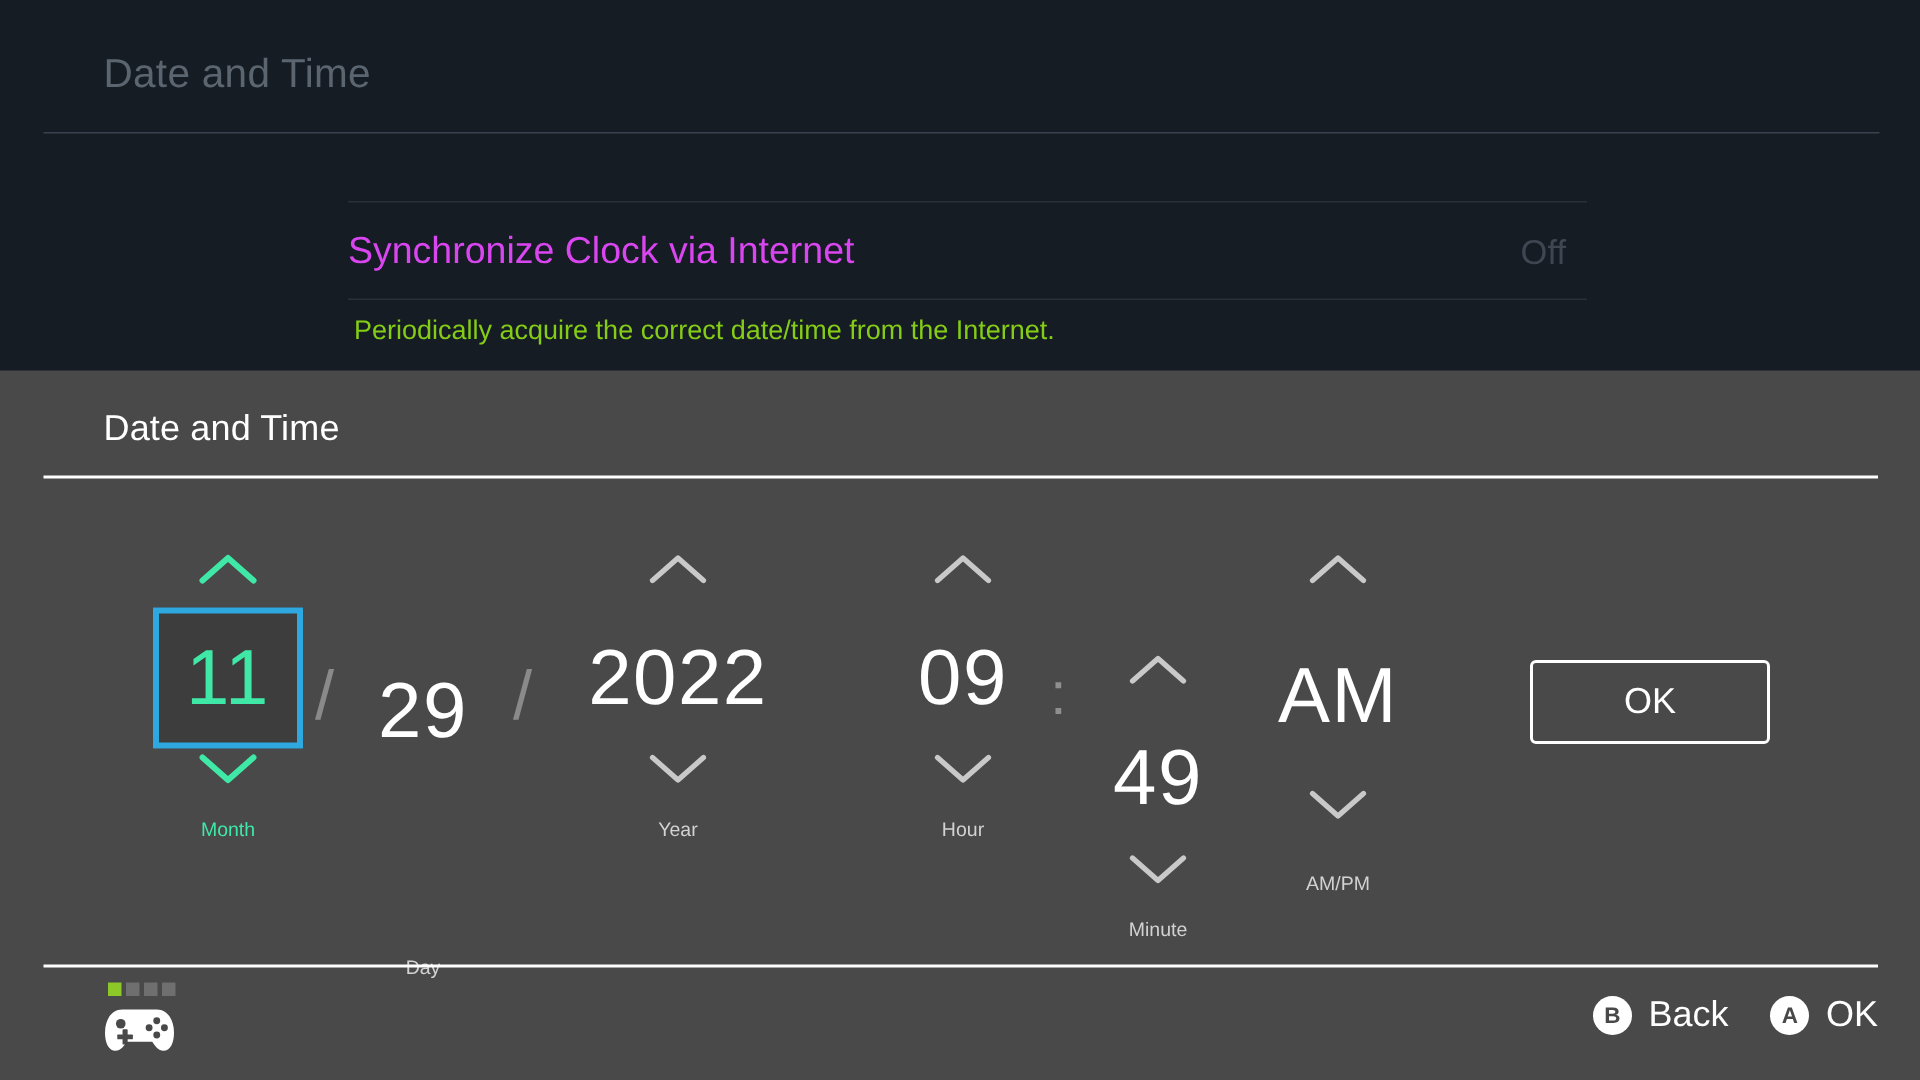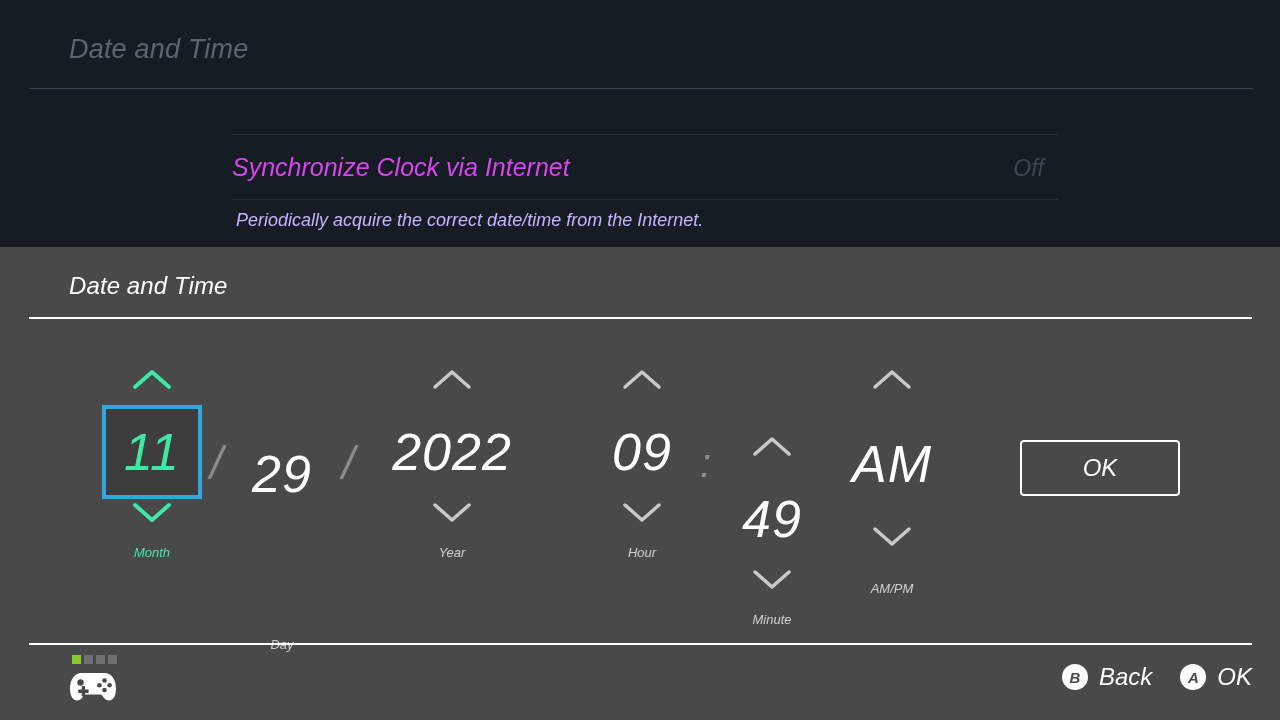--- a/index.html
+++ b/index.html
@@ -3,21 +3,21 @@
 <meta charset="utf-8">
 <title>Date and Time</title>
 <style>
   * { margin:0; padding:0; box-sizing:border-box; }
   html, body {
     width:1280px; height:720px;
     background:#141b23;
     font-family:"Liberation Sans", sans-serif;
     overflow:hidden;
   }
-  #root { position:relative; width:1080px; height:720px;font-style:italic; }
+  #root { position:relative; width:1080px; height:720px; }
 
   
   .bg-page {
     position:absolute; left:0; top:0; width:1280px; height:247px;
     background:#151c24; overflow:hidden;
   }
   .bg-title {
     position:absolute; left:69px; top:34px;
     font-size:27px; color:#5b6570; letter-spacing:.2px;
   }
@@ -32,21 +32,21 @@
   .bg-row-label {
     position:absolute; left:0px; top:18px;
     font-size:25px; color:#d946ef;
   }
   .bg-row-value {
     position:absolute; right:14px; top:20px;
     font-size:23px; color:#3e4751;
   }
   .bg-row-desc {
     position:absolute; left:236px; top:210px;
-    font-size:18px; color:#c4b5fd;
+    font-size:18px; color:#84cc16;
   }
 
   
   .modal {
     position:absolute; left:0; top:247px; width:1280px; height:473px;
     background:#494949;
   }
   .modal-title {
     position:absolute; left:69px; top:25px;
     font-size:24px; color:#ffffff; letter-spacing:.1px;

